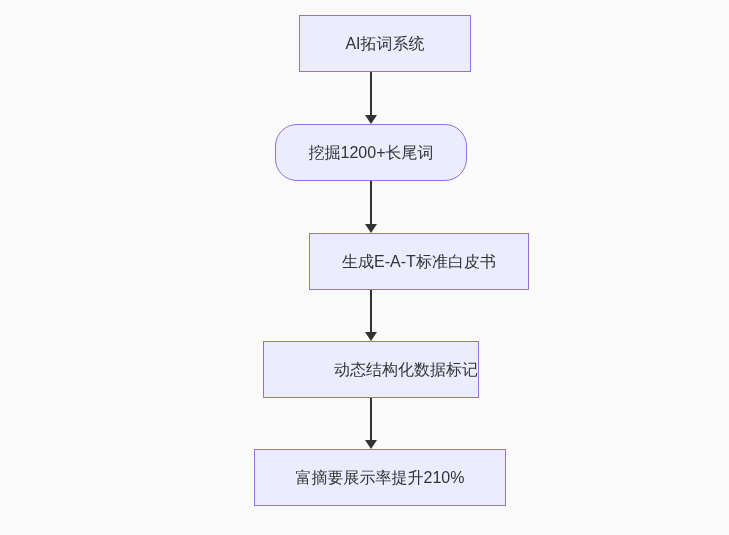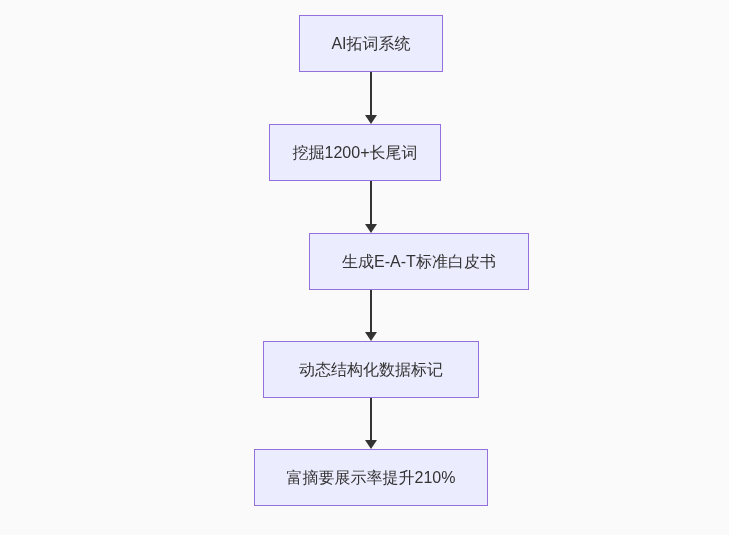--- a/index.html
+++ b/index.html
@@ -23,25 +23,25 @@
     display: flex;
     align-items: center;
     justify-content: center;
   }
   .node-label {
     color: var(--text, #333333);
     font-size: 16px;
     line-height: 1;
     white-space: nowrap;
   }
-  .n1 { left: 299px; top: 15px;  width: 144px; }
-  .n2 { left: 269px; top: 124px; width: 172px; }
+  .n1 { left: 299px; top: 15px;  width: 172px; }
+  .n2 { left: 275px; top: 124px; width: 192px; border-radius: 22px; }
   .n3 { left: 261px; top: 233px; width: 220px; margin-left: 48px; }
-  .n4 { left: 263px; top: 341px; width: 216px; }
-  .n5 { left: 254px; top: 449px; width: 234px; }
+  .n4 { left: 263px; top: 341px; width: 216px; justify-content: flex-end; }
+  .n5 { left: 254px; top: 449px; width: 252px; }
 
   .edge {
     position: absolute;
     left: 365px;           
     width: 12px;
     display: flex;
     flex-direction: column;
     align-items: center;
   }
   .edge-line {

